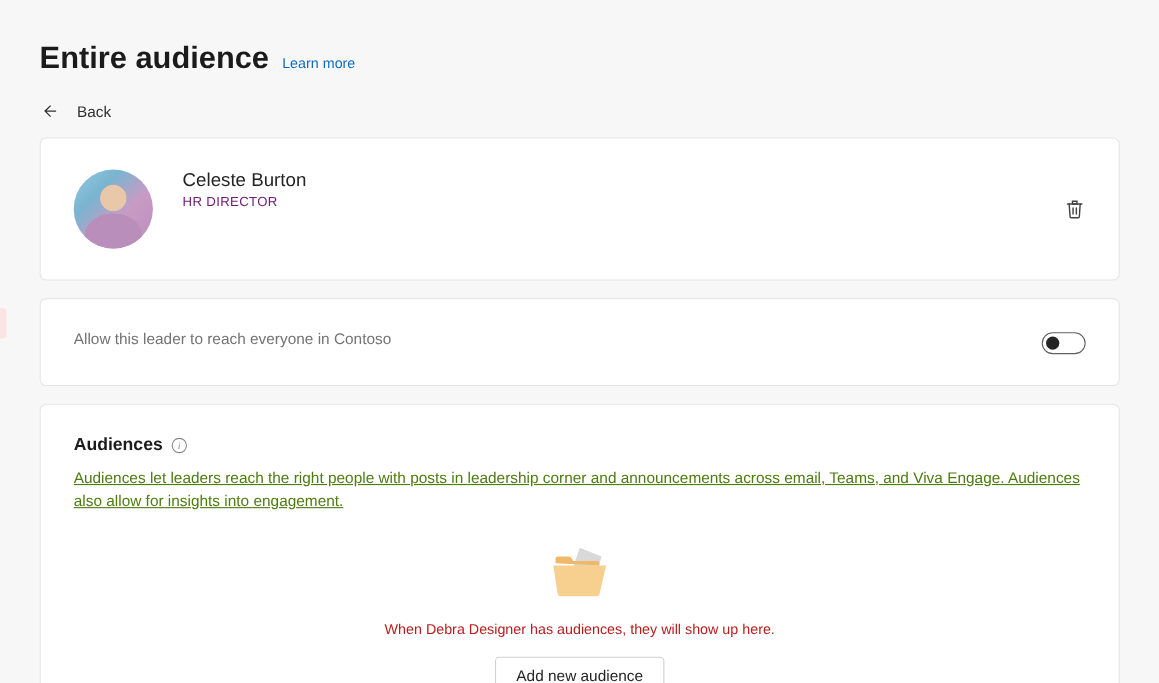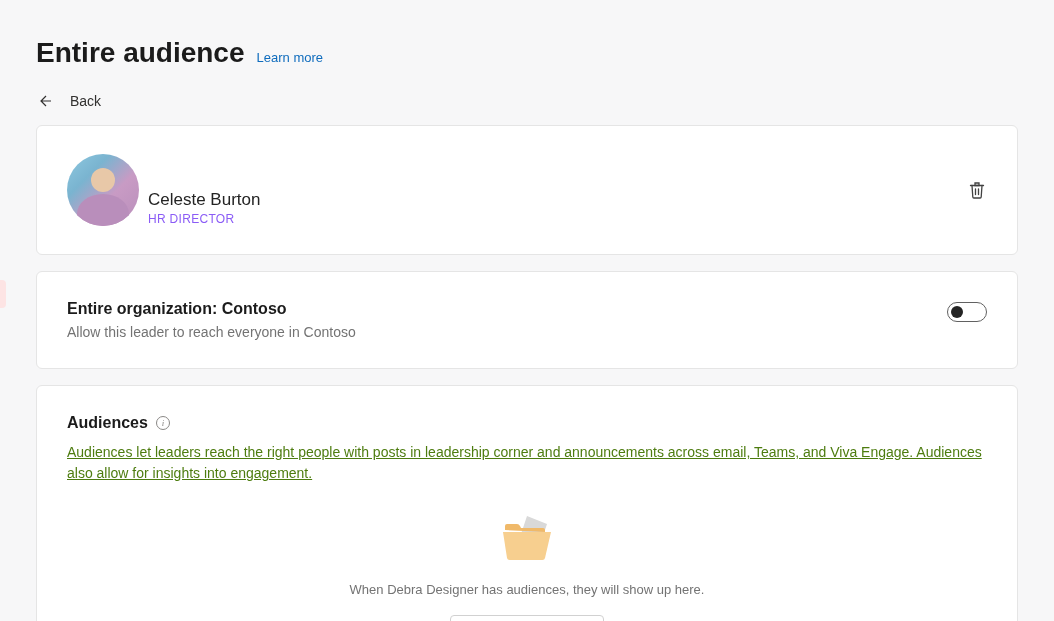--- a/index.html
+++ b/index.html
@@ -58,22 +58,22 @@
       margin-bottom: 16px;
       padding: 28px 30px;
     }
     .person-card {
       display: flex;
       align-items: center;
       justify-content: space-between;
     }
     .person-info {
       display: flex;
-      align-items: flex-end;
-      gap: 9px;
+      align-items: flex-start;
+      gap: 27px;
     }
     .avatar {
       width: 72px;
       height: 72px;
       border-radius: 50%;
       background: linear-gradient(135deg, #8fc9e0 0%, #7ab4d0 30%, #c89bc4 60%, #b98ebb 100%);
       position: relative;
       overflow: hidden;
       flex-shrink: 0;
     }
@@ -100,21 +100,21 @@
       border-radius: 50% 50% 0 0;
     }
     .person-name {
       font-size: 17px;
       font-weight: 400;
       color: #242424;
       margin-bottom: 2px;
     }
     .person-role {
       font-size: 12px;
-      color: #8b5cf6;
+      color: #701a75;
       letter-spacing: 0.3px;
     }
     .delete-icon {
       width: 20px;
       height: 20px;
       cursor: pointer;
       color: #424242;
     }
     .org-card {
       display: flex;
@@ -188,21 +188,21 @@
       align-items: center;
       gap: 18px;
     }
     .folder-icon {
       width: 56px;
       height: 50px;
       position: relative;
     }
     .empty-text {
       font-size: 13px;
-      color: #737373;
+      color: #b91c1c;
     }
     .add-button {
       padding: 8px 18px;
       background: #ffffff;
       border: 1px solid #d1d1d1;
       border-radius: 4px;
       font-size: 14px;
       font-family: inherit;
       color: #242424;
       cursor: pointer;
@@ -252,21 +252,20 @@
         <path d="M8 3 L12 3 L12 5.5 L8 5.5 Z"></path>
         <path d="M5 5.5 L5.8 17 C5.85 17.5 6.3 18 6.8 18 L13.2 18 C13.7 18 14.15 17.5 14.2 17 L15 5.5"></path>
         <path d="M8.5 9 L8.5 14.5"></path>
         <path d="M11.5 9 L11.5 14.5"></path>
       </svg>
     </div>
   </div>
 
   <div class="card org-card">
     <div>
-      <div class="org-title">Entire organization: Contoso</div>
       <div class="org-desc">Allow this leader to reach everyone in Contoso</div>
     </div>
     <div class="toggle">
       <div class="toggle-knob"></div>
     </div>
   </div>
 
   <div class="card">
     <div class="audiences-header">
       <div class="audiences-title">Audiences</div>

